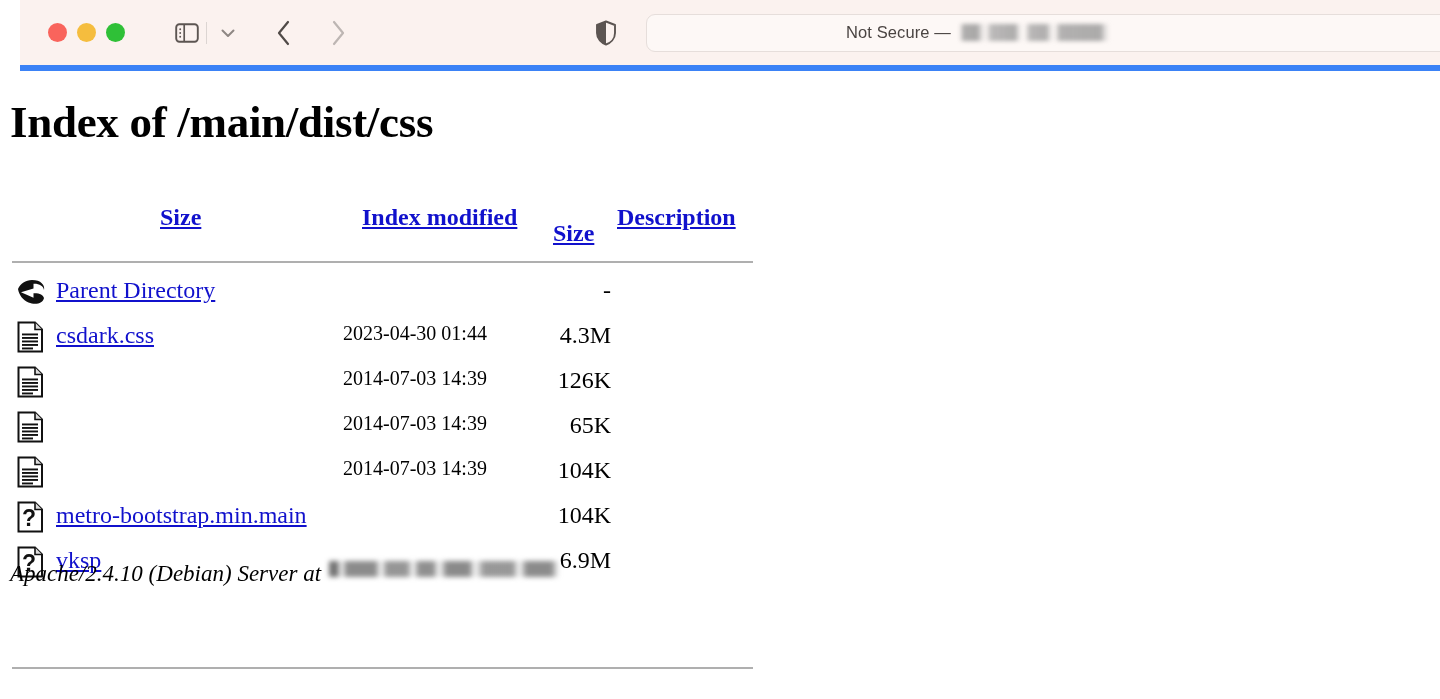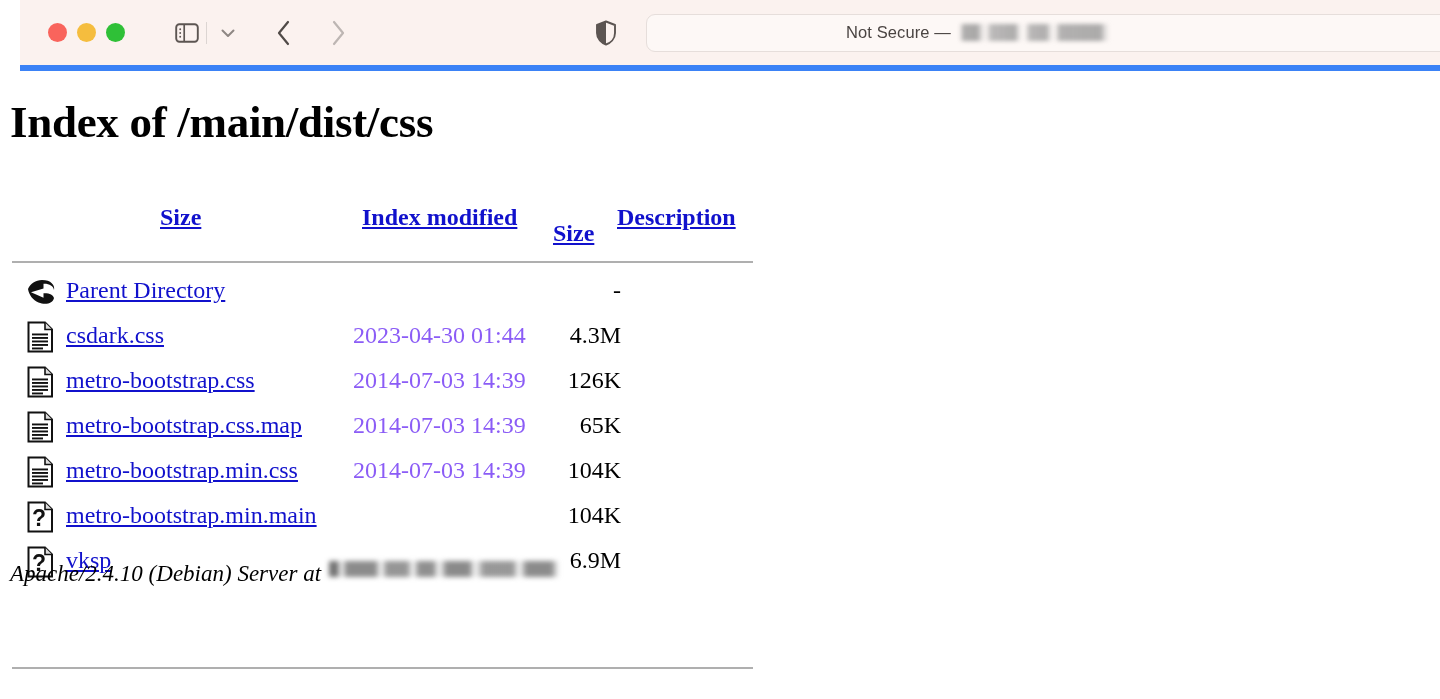--- a/index.html
+++ b/index.html
@@ -195,21 +195,20 @@
 
   #rows {
     position: absolute;
     left: 0;
     top: 72px;
     width: 800px;
   }
   .file-row {
     position: relative;
     height: 45px;
-    margin-left: 10px;
   }
 
   .row-icon {
     position: absolute;
     left: 16px;
     top: 3px;
     width: 30px;
     height: 32px;
   }
   .row-name {
@@ -222,23 +221,23 @@
     color: #1111CC;
     text-decoration: underline;
     white-space: nowrap;
     cursor: pointer;
   }
   .row-date {
     position: absolute;
     left: 343px;
     top: 4px;
     font-family: "Liberation Serif", "DejaVu Serif", serif;
-    font-size: 24px;
+    font-size: 20px;
     line-height: 1.15;
-    color: #8b5cf6;
+    color: #000000;
     white-space: nowrap;
   }
   .row-size {
     position: absolute;
     left: 520px;
     width: 91px;
     text-align: right;
     top: 4px;
     font-family: "Liberation Serif", "DejaVu Serif", serif;
     font-size: 24px;
@@ -390,49 +389,46 @@
         <div class="file-row">
           <span class="row-icon"><svg viewBox="0 0 30 32" width="30" height="32">
               <path d="M2.5 1.5 H19 L26 8.5 V30.5 H2.5 Z" fill="#FFFFFF" stroke="#111111" stroke-width="2" stroke-linejoin="miter"></path>
               <path d="M19 1.5 L19 8.5 L26 8.5" fill="#DDDDDD" stroke="#111111" stroke-width="1.6"></path>
               <rect x="6" y="12.5" width="16" height="1.9" fill="#111111"></rect>
               <rect x="6" y="16" width="16" height="1.9" fill="#111111"></rect>
               <rect x="6" y="19.5" width="16" height="1.9" fill="#111111"></rect>
               <rect x="6" y="23" width="16" height="1.9" fill="#111111"></rect>
               <rect x="6" y="26.5" width="11" height="1.9" fill="#111111"></rect>
             </svg></span>
-          <a class="row-name">metro-bootstrap.css</a>
           <span class="row-date">2014-07-03 14:39</span>
           <span class="row-size">126K</span>
         </div>
         <div class="file-row">
           <span class="row-icon"><svg viewBox="0 0 30 32" width="30" height="32">
               <path d="M2.5 1.5 H19 L26 8.5 V30.5 H2.5 Z" fill="#FFFFFF" stroke="#111111" stroke-width="2" stroke-linejoin="miter"></path>
               <path d="M19 1.5 L19 8.5 L26 8.5" fill="#DDDDDD" stroke="#111111" stroke-width="1.6"></path>
               <rect x="6" y="12.5" width="16" height="1.9" fill="#111111"></rect>
               <rect x="6" y="16" width="16" height="1.9" fill="#111111"></rect>
               <rect x="6" y="19.5" width="16" height="1.9" fill="#111111"></rect>
               <rect x="6" y="23" width="16" height="1.9" fill="#111111"></rect>
               <rect x="6" y="26.5" width="11" height="1.9" fill="#111111"></rect>
             </svg></span>
-          <a class="row-name">metro-bootstrap.css.map</a>
           <span class="row-date">2014-07-03 14:39</span>
           <span class="row-size">65K</span>
         </div>
         <div class="file-row">
           <span class="row-icon"><svg viewBox="0 0 30 32" width="30" height="32">
               <path d="M2.5 1.5 H19 L26 8.5 V30.5 H2.5 Z" fill="#FFFFFF" stroke="#111111" stroke-width="2" stroke-linejoin="miter"></path>
               <path d="M19 1.5 L19 8.5 L26 8.5" fill="#DDDDDD" stroke="#111111" stroke-width="1.6"></path>
               <rect x="6" y="12.5" width="16" height="1.9" fill="#111111"></rect>
               <rect x="6" y="16" width="16" height="1.9" fill="#111111"></rect>
               <rect x="6" y="19.5" width="16" height="1.9" fill="#111111"></rect>
               <rect x="6" y="23" width="16" height="1.9" fill="#111111"></rect>
               <rect x="6" y="26.5" width="11" height="1.9" fill="#111111"></rect>
             </svg></span>
-          <a class="row-name">metro-bootstrap.min.css</a>
           <span class="row-date">2014-07-03 14:39</span>
           <span class="row-size">104K</span>
         </div>
         <div class="file-row">
           <span class="row-icon"><svg viewBox="0 0 30 32" width="30" height="32">
               <path d="M2.5 1.5 H19 L26 8.5 V30.5 H2.5 Z" fill="#FFFFFF" stroke="#111111" stroke-width="2" stroke-linejoin="miter"></path>
               <path d="M19 1.5 L19 8.5 L26 8.5" fill="#DDDDDD" stroke="#111111" stroke-width="1.6"></path>
               <text x="13" y="25" text-anchor="middle" font-family="&quot;Liberation Sans&quot;, sans-serif" font-size="23" font-weight="bold" fill="#111111">?</text>
             </svg></span>
           <a class="row-name">metro-bootstrap.min.main</a>

